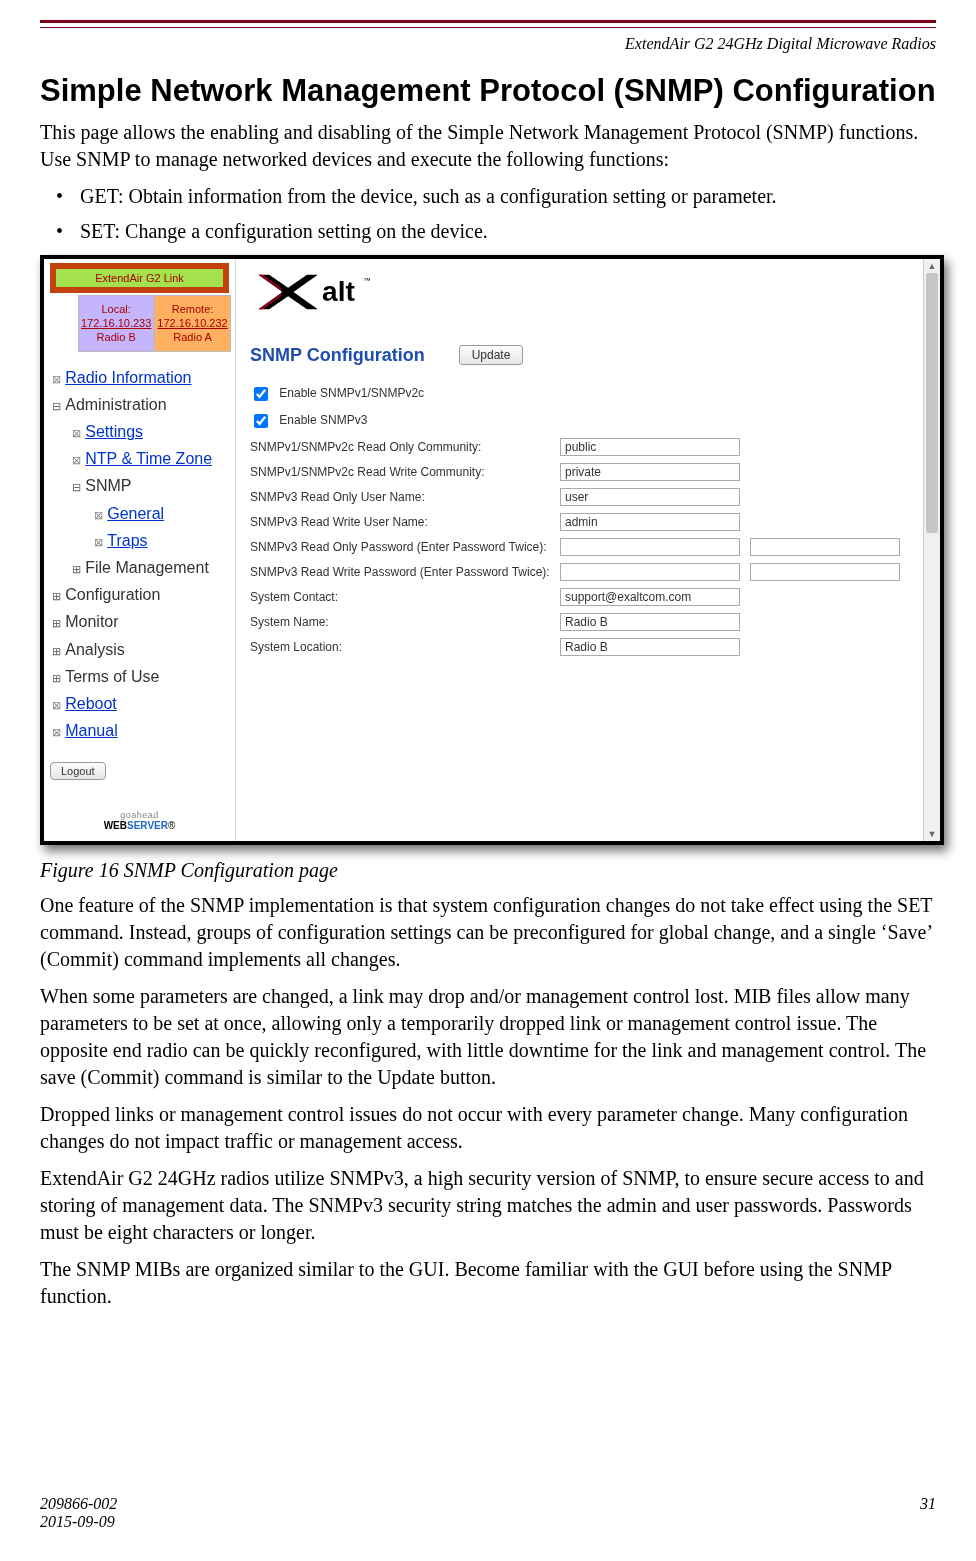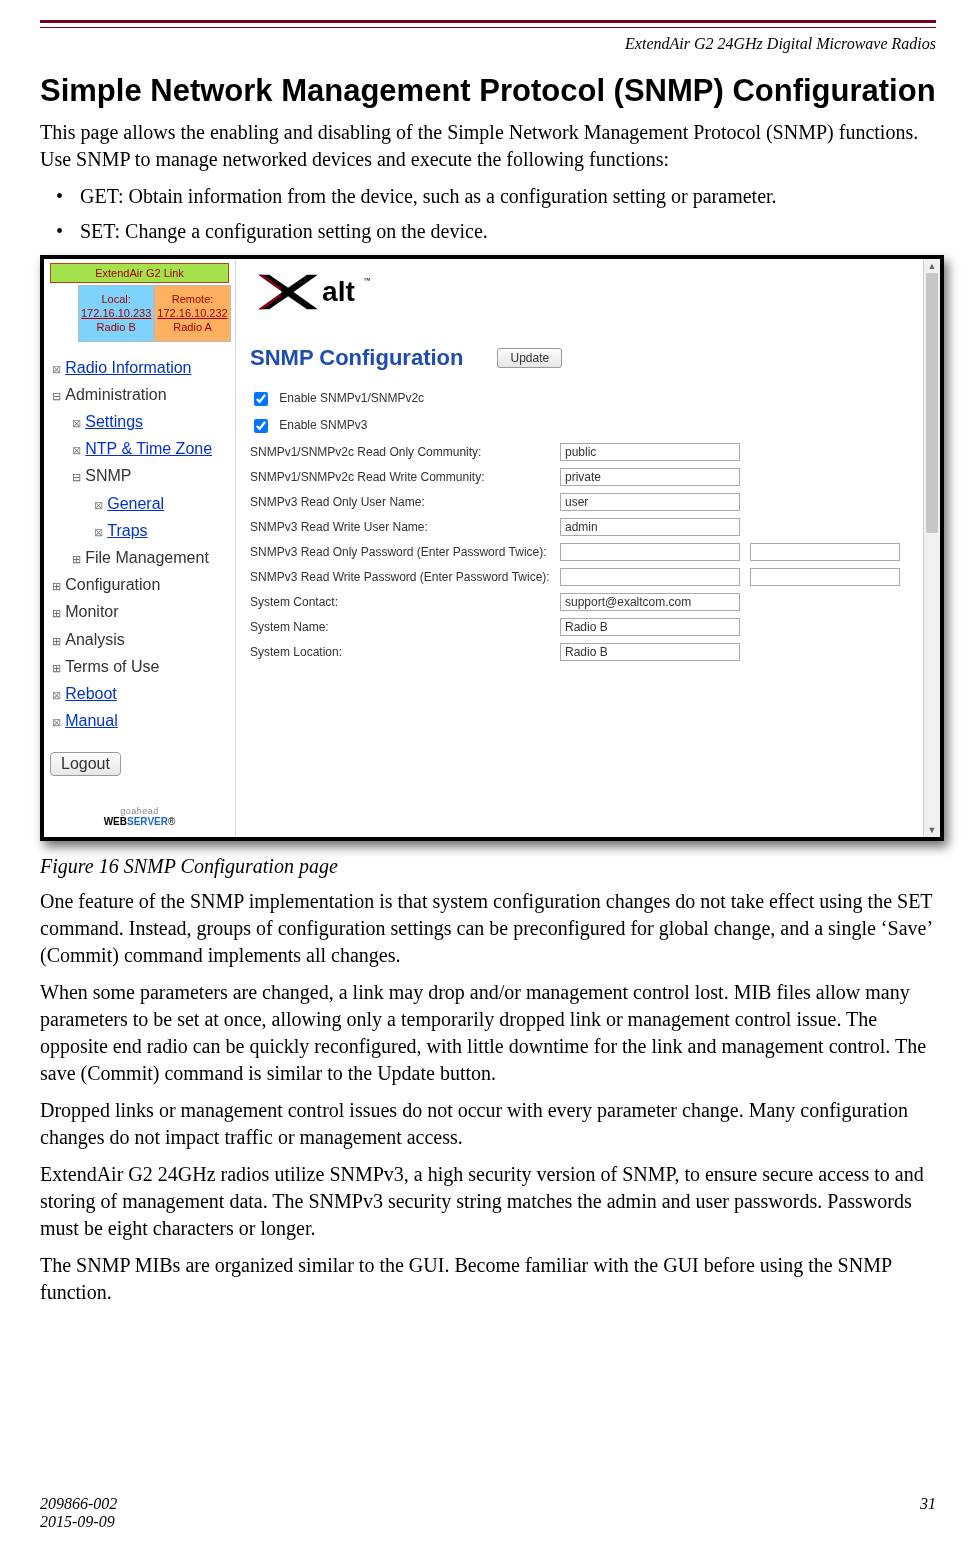--- a/index.html
+++ b/index.html
@@ -123,38 +123,38 @@
     background: #fff;
     padding: 4px 6px 10px 6px;
     box-sizing: border-box;
   }
   .link-banner {
     background: #a4e24d;
     text-align: center;
     font-size: 11px;
     padding: 3px 0;
     color: #a80000;
-    border: 1px solid #c2410c;
+    border: 6px solid #c2410c;
     margin-bottom: 2px;
   }
   .endpoints {
     display: flex;
     gap: 0;
     margin-bottom: 12px;
   }
   .endpoint {
     flex: 1;
     text-align: center;
     font-size: 11px;
     padding: 6px 2px;
     line-height: 1.3;
     border: 1px solid #bbb;
   }
   .endpoint.local {
-    background: #7dd3fc;
+    background: #c4b5fd;
     color: #a80000;
     margin-left: 28px;
   }
   .endpoint.remote {
     background: #ffb060;
     color: #a80000;
   }
   .endpoint .ip { text-decoration: underline; }
   .nav {
     font-size: 16px;
@@ -188,21 +188,21 @@
     color: #0033cc;
     text-decoration: underline;
   }
   .logout-btn {
     margin-top: 18px;
     display: inline-block;
     padding: 2px 10px;
     border: 1px solid #999;
     border-radius: 4px;
     background: linear-gradient(#fdfdfd,#e6e6e6);
-    font-size: 16px;
+    font-size: 11px;
     color: #333;
     cursor: pointer;
   }
   .webserver {
     margin-top: 30px;
     font-size: 10px;
     text-align: center;
     color: #000;
   }
   .webserver .goahead { color:#888; font-size:9px; letter-spacing:0.5px;}
@@ -222,21 +222,21 @@
     width: 168px;
     height: 54px;
   }
   .panel-title-row {
     display: flex;
     align-items: center;
     gap: 34px;
     margin-bottom: 18px;
   }
   .panel-title {
-    font-size: 22px;
+    font-size: 18px;
     font-weight: bold;
     color: #1e4db0;
   }
   .update-btn {
     padding: 2px 12px;
     border: 1px solid #999;
     border-radius: 3px;
     background: linear-gradient(#fdfdfd,#e6e6e6);
     font-size: 12px;
     color: #333;

